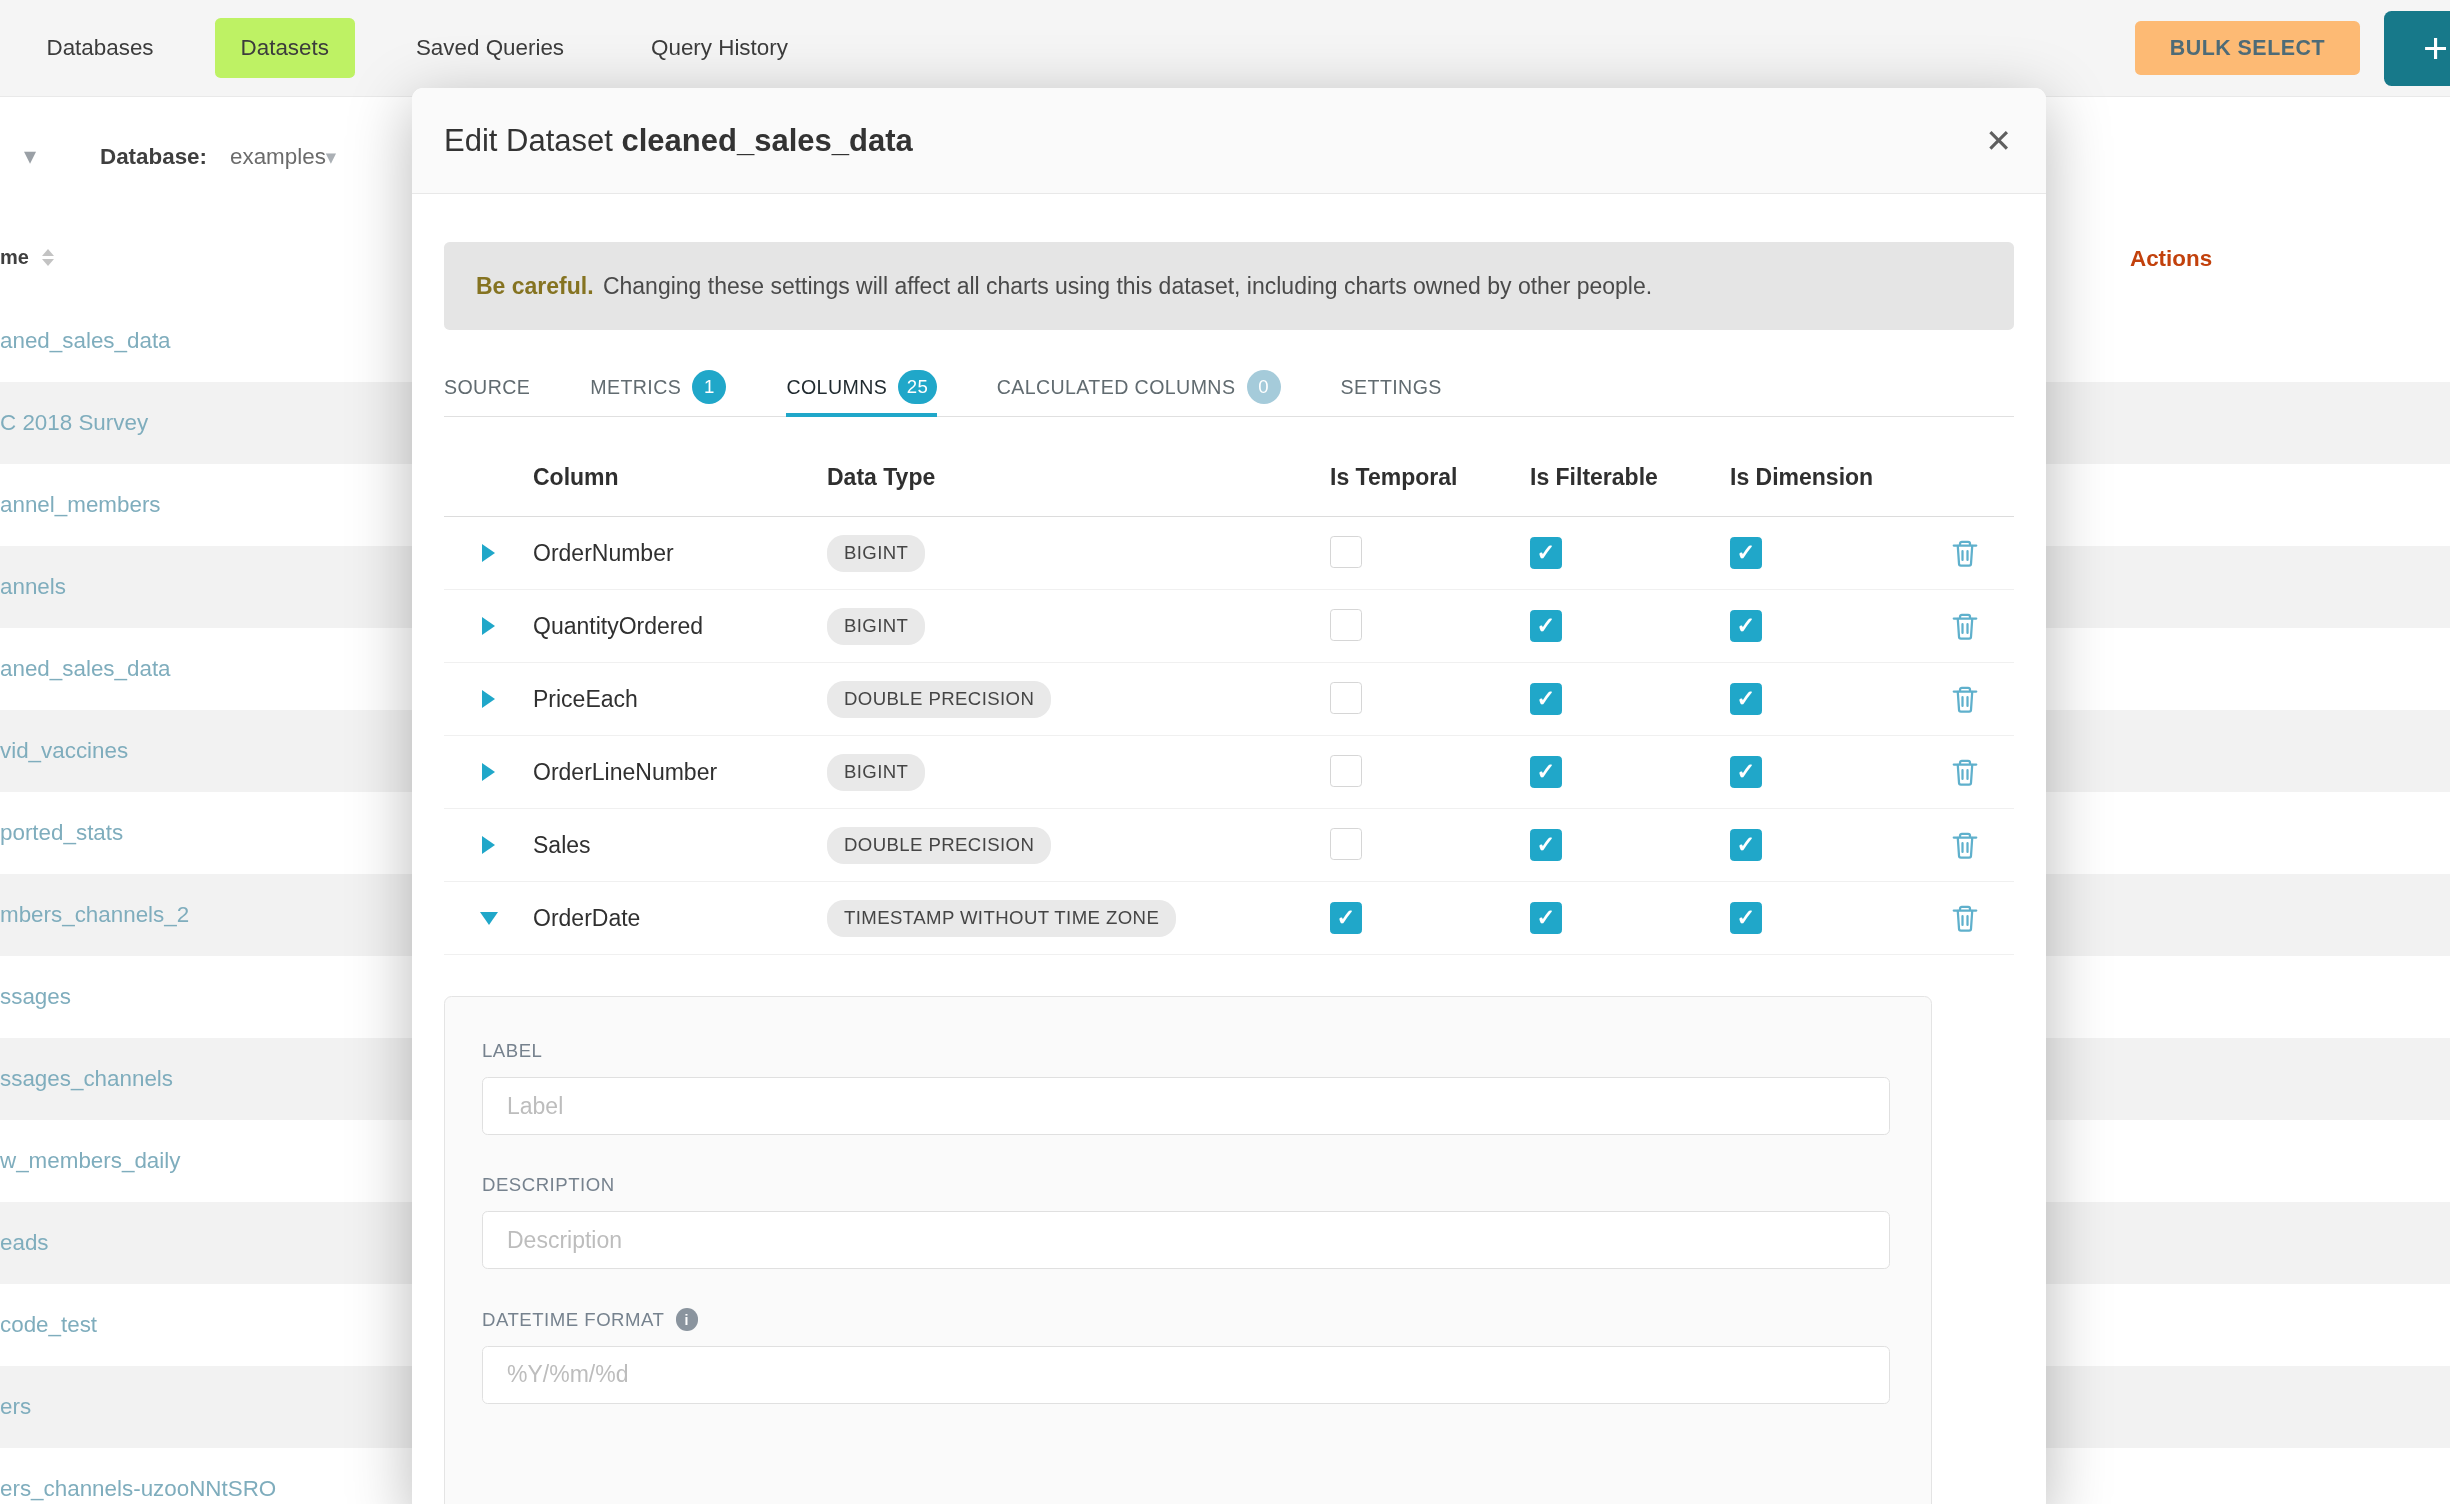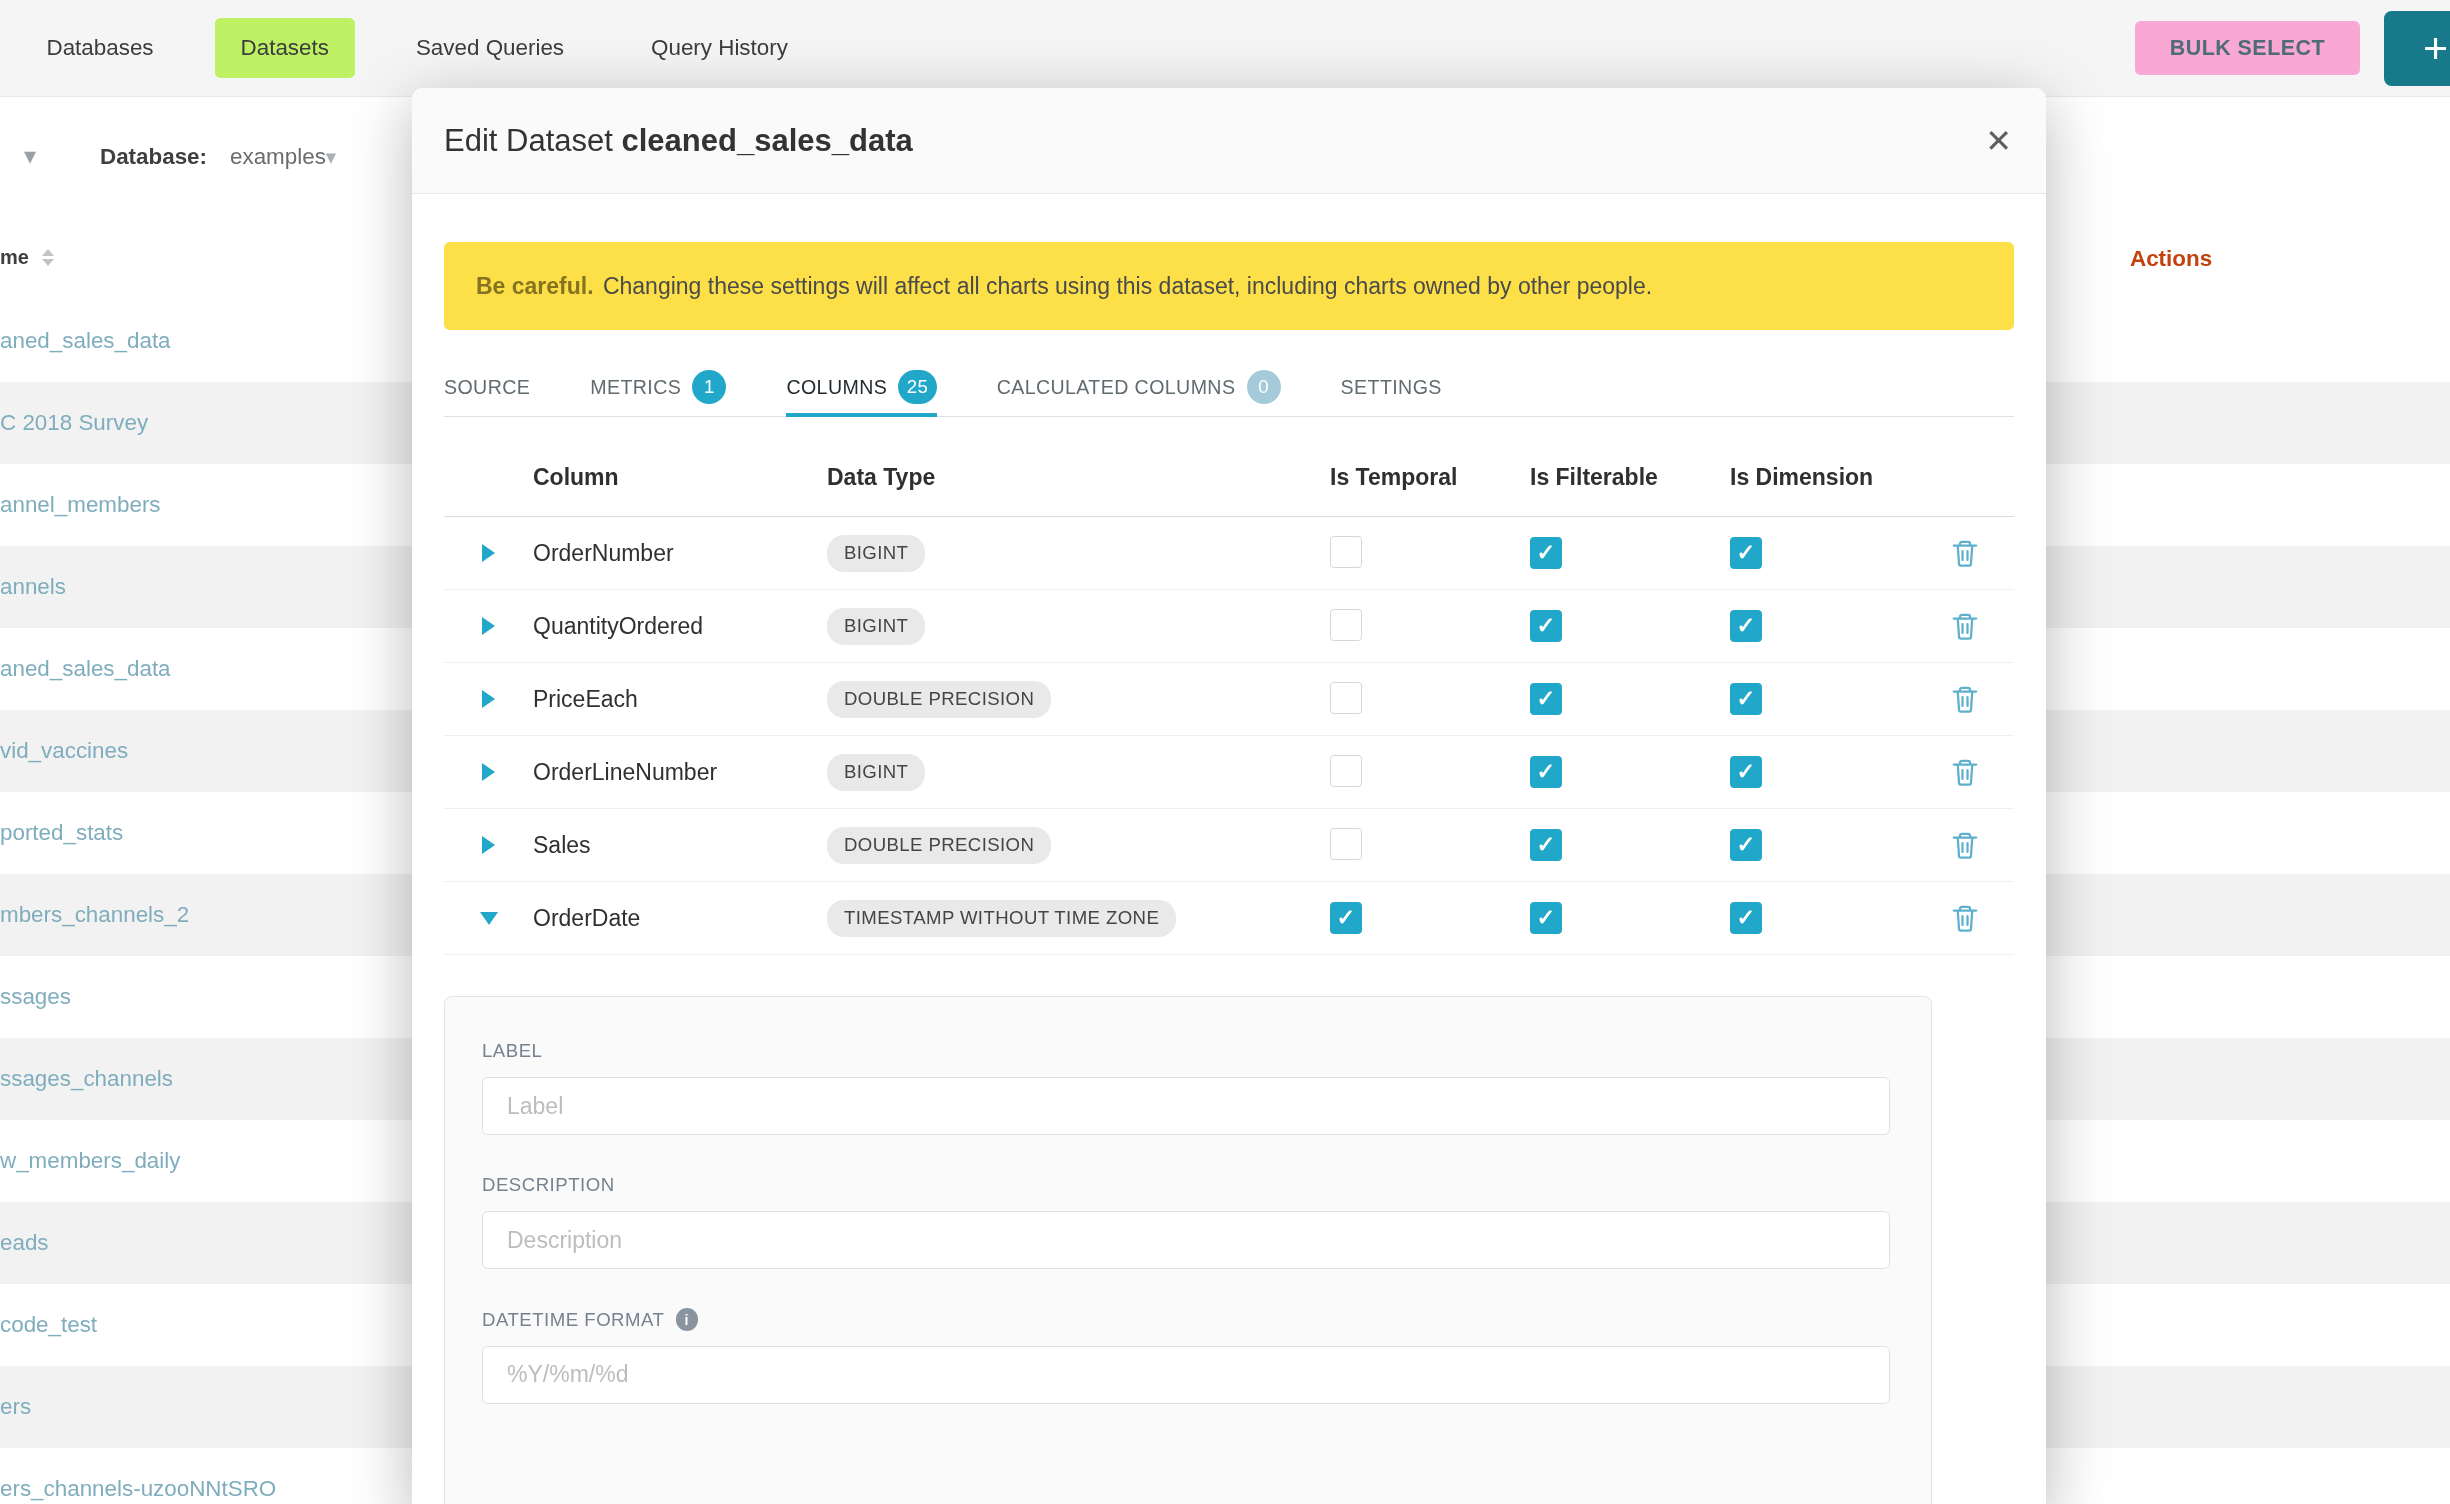--- a/index.html
+++ b/index.html
@@ -17,21 +17,21 @@
     display:flex; align-items:center; padding:0 0 0 20.5px; z-index:2;
   }
   .nav-tabs { display:flex; align-items:center; }
   .nav-item {
     font-size:22.4px; color:#3C3C3C; padding:17px 26px; margin-right:35px;
     border-radius:5.6px; white-space:nowrap; cursor:pointer;
   }
   .nav-item.active { background:#bef264; }
   .nav-right { margin-left:auto; display:flex; align-items:center; gap:24px; }
   .bulk-btn {
-    height:54px; padding:0 35px; background:#f9a8d4; color:#4E6B77;
+    height:54px; padding:0 35px; background:#fdba74; color:#4E6B77;
     font-size:21.4px; font-weight:bold; letter-spacing:0.5px;
     border:none; border-radius:5.6px; display:flex; align-items:center; cursor:pointer;
   }
   .plus-btn {
     width:103px; height:75px; margin-right:-37px; background:#17798A;
     border:none; border-radius:7.5px; color:#fff; font-size:43px; line-height:1;
     display:flex; align-items:center; justify-content:center; cursor:pointer;
   }
 
   
@@ -71,21 +71,21 @@
   }
   .modal-title { font-size:31px; color:#333; }
   .modal-title b { font-weight:bold; }
   .modal-close {
     position:absolute; right:34px; top:50%; transform:translateY(-50%);
     font-size:32px; color:#5F5F5F; background:none; border:none; cursor:pointer; line-height:1;
   }
   .modal-body { padding:0 32px; }
 
   .banner {
-    margin-top:48px; height:88px; background:#fde047; border-radius:5.6px;
+    margin-top:48px; height:88px; background:#e5e5e5; border-radius:5.6px;
     display:flex; align-items:center; padding:0 32px; font-size:23px; color:#4A4A4A;
   }
   .banner b { color:#857321; font-weight:bold; margin-right:9.3px; }
 
   .tabs {
     margin-top:29px; height:58px; border-bottom:0.9px solid #E0E0E0;
     display:flex; align-items:flex-end;
   }
   .tab {
     position:relative; height:58px; display:flex; align-items:center;

